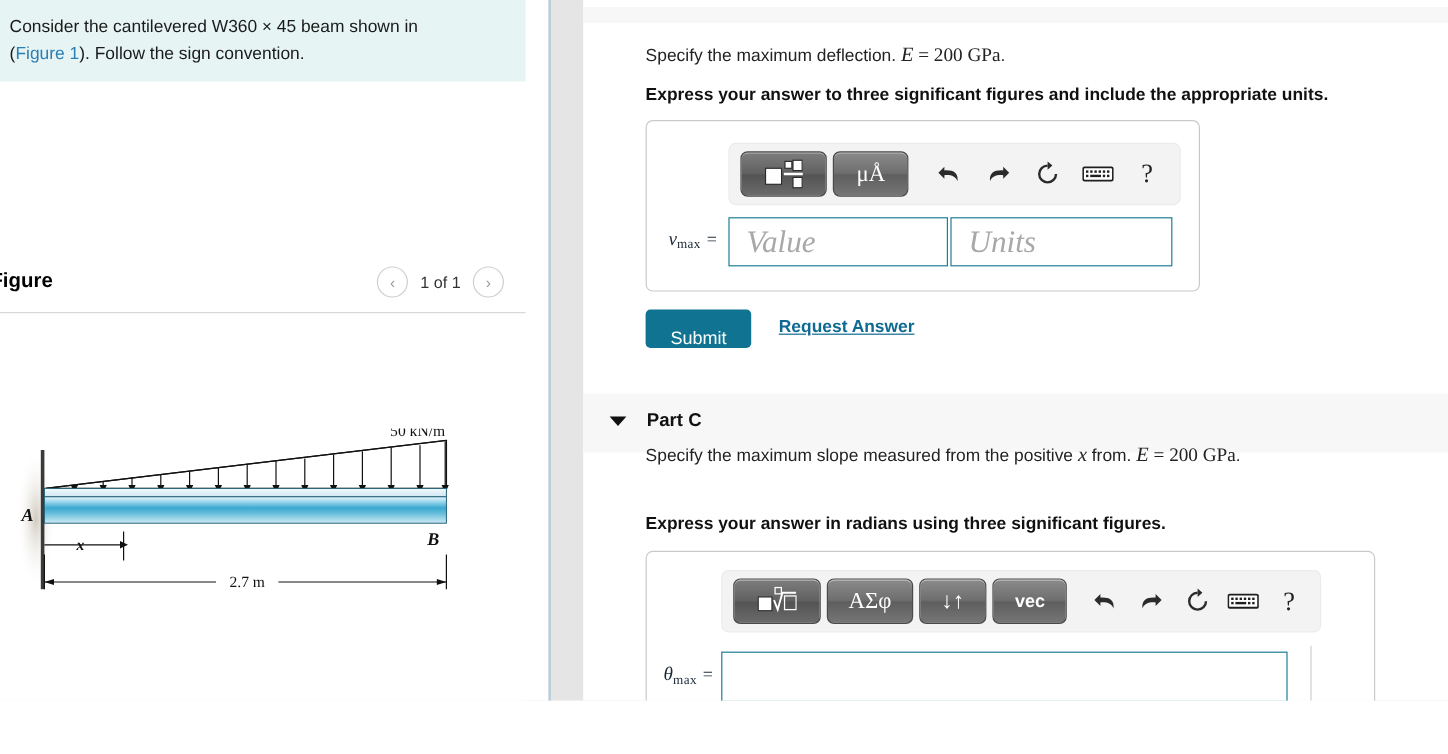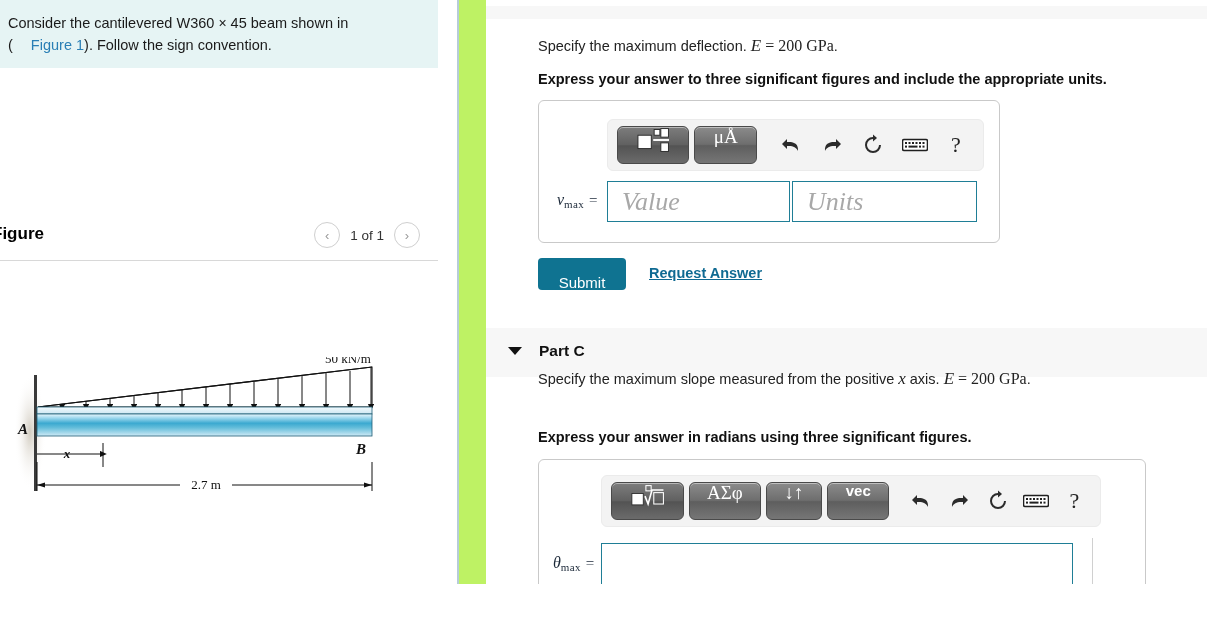--- a/index.html
+++ b/index.html
@@ -6,21 +6,21 @@
     margin: 0;
     padding: 0;
     background: #ffffff;
     font-family: "Liberation Sans", sans-serif;
   }
   #root {
     position: relative;
     width: 1207px;
     height: 584px;
     overflow: hidden;
-    background: #bef264;
+    background: #e5e5e5;
   }
 
   
   #left-panel {
     position: absolute;
     left: 0; top: 0;
     width: 458px; height: 628px;
     background: #ffffff;
     overflow: hidden;
   }
@@ -32,21 +32,20 @@
     background: #e6f4f4;
     box-sizing: border-box;
     padding: 12px 14px 10px 8px;
     font-size: 14.5px;
     color: #1a1a1a;
     line-height: 1.52;
   }
   #problem-statement .figlink {
     color: #2a7fb5;
     text-decoration: none;
-    margin-left: 18px;
   }
   #problem-statement .times { font-size: 14px; }
 
   #figure-header {
     position: absolute;
     left: 0; top: 222px;
     width: 438px; height: 40px;
   }
   #figure-title {
     position: absolute;
@@ -186,21 +185,21 @@
     gap: 5px;
   }
   .tb-btn {
     height: 38px;
     min-width: 44px;
     border-radius: 6px;
     background: linear-gradient(to bottom, #8b8b8b 0%, #6e6e6e 48%, #5e5e5e 52%, #767676 100%);
     border: 1px solid #4a4a4a;
     box-shadow: 0 1px 0 rgba(255,255,255,0.45) inset;
     display: flex;
-    align-items: flex-start;
+    align-items: center;
     justify-content: center;
     color: #fff;
     cursor: pointer;
     box-sizing: border-box;
     padding: 0 19px;
   }
   .tb-btn.tpl { background: linear-gradient(to bottom, #7d7d7d 0%, #606060 50%, #535353 52%, #6b6b6b 100%); }
   .tb-btn-text {
     font-family: "Liberation Serif", serif;
     font-size: 19px;
@@ -468,21 +467,21 @@
     <div class="request-link" style="left:163px; top:265px;">Request Answer</div>
 
     <div class="part-band" id="band-partc">
       <div class="part-header-inner">
         <div class="caret-down"></div>
         <div class="part-label">Part C</div>
       </div>
     </div>
 
     <div class="prompt-line" style="top:369px;">
-      <span>Specify the maximum slope measured from the positive </span><span class="mathvar">x</span><span> axis. </span><span class="mathvar">E</span><span class="mathnum"> = 200 GPa</span><span>.</span>
+      <span>Specify the maximum slope measured from the positive </span><span class="mathvar">x</span><span> from. </span><span class="mathvar">E</span><span class="mathnum"> = 200 GPa</span><span>.</span>
     </div>
     <div class="prompt-bold" style="top:429px;">Express your answer in radians using three significant figures.</div>
 
     <div class="answer-box" style="left:52px; top:459px; width:608px; height:144px;">
 
       <div class="mq-toolbar" style="left:62px; top:15px; width:500px; height:52px;">
         <div class="tb-btn tpl" style="min-width:54px;">
           <svg width="38" height="28" viewBox="0 0 38 28">
             <rect x="1" y="10" width="13" height="13" fill="#fff" stroke="#2a2a2a" stroke-width="1"></rect>
             <rect x="17" y="1" width="6" height="6" fill="none" stroke="#fff" stroke-width="1.2"></rect>

